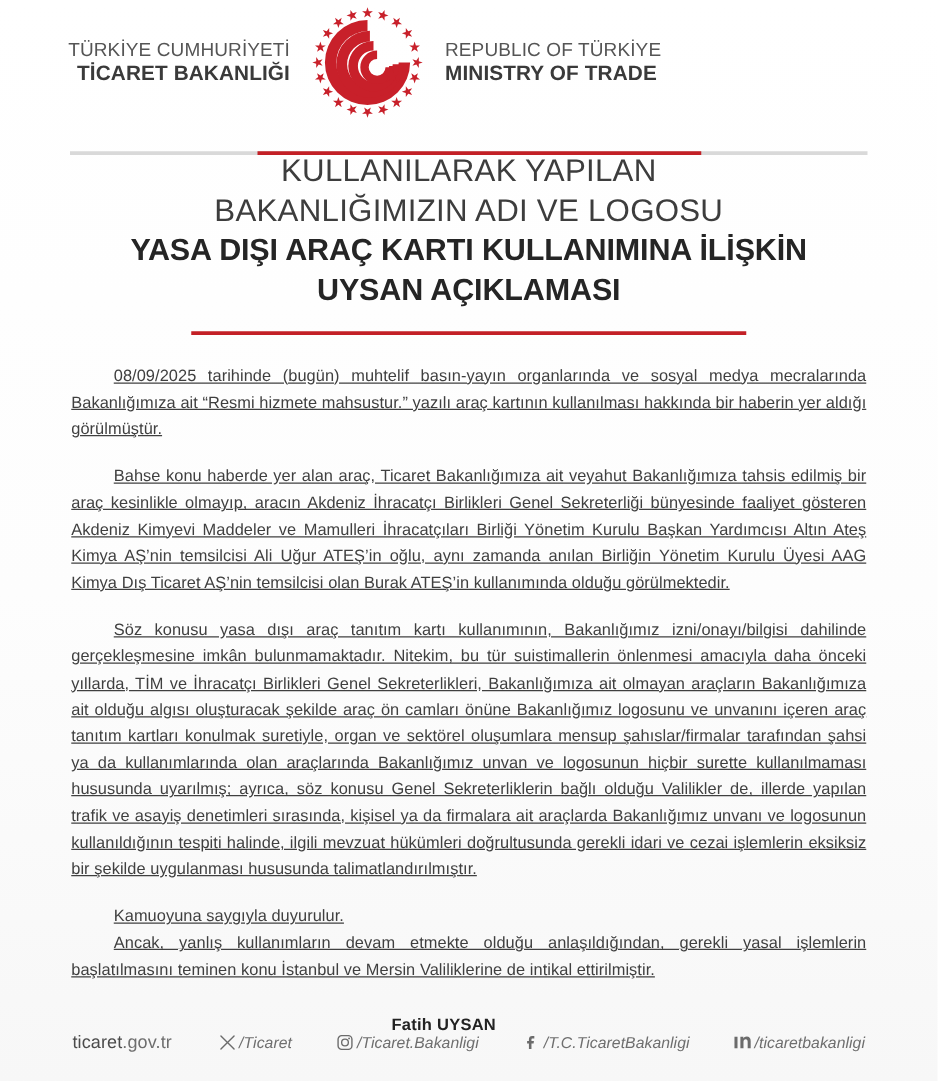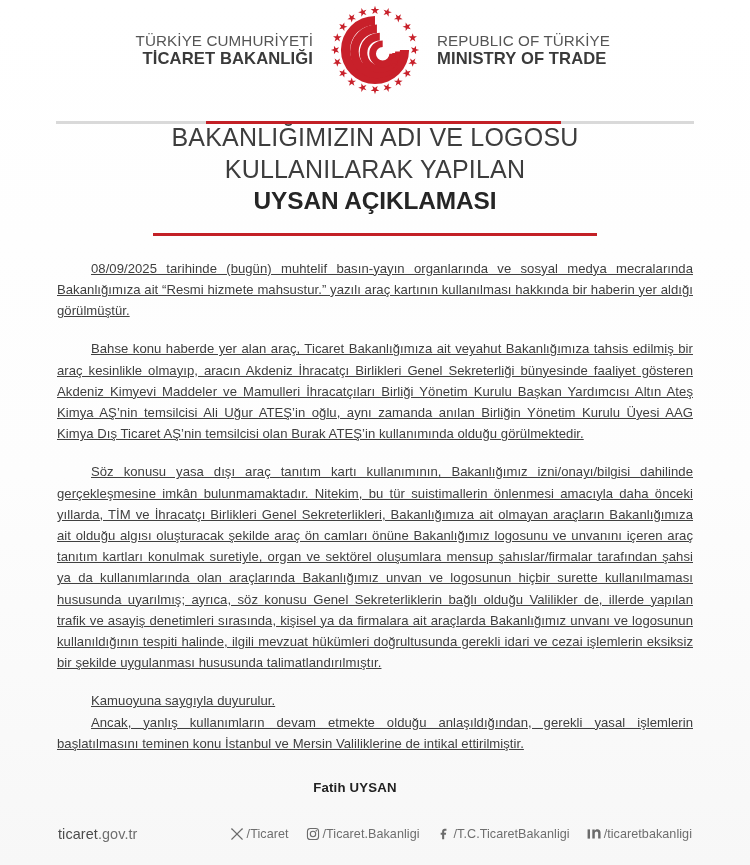--- a/index.html
+++ b/index.html
@@ -24,21 +24,21 @@
     background: linear-gradient(180deg, #ffffff 0%, #fdfdfd 55%, #f7f7f7 100%);
     box-sizing: border-box;
   }
 
   
   .masthead {
     position: relative;
     height: 100px;
     display: flex;
     align-items: center;
-    justify-content: center;
+    justify-content: flex-start;
     padding-top: 0;
     box-sizing: border-box;
   }
 
   .brand-block {
     width: 232px;
     line-height: 1.16;
   }
   .brand-block.left { text-align: right; padding-right: 14px; }
   .brand-block.right { text-align: left; padding-left: 14px; }
@@ -172,21 +172,22 @@
     color: #6e6e6e;
     letter-spacing: 0.1px;
     white-space: nowrap;
   }
   .site b { color: #4b4b4b; font-weight: 400; }
 
   .socials {
     margin-left: auto;
     display: flex;
     align-items: flex-end;
-    gap: 17px;
+    gap: 35px;
+    font-style: italic;
   }
   .social {
     display: flex;
     align-items: center;
     gap: 2px;
     white-space: nowrap;
   }
   .social .glyph {
     display: inline-flex;
     align-items: center;
@@ -297,22 +298,23 @@
       <div class="brand-top">REPUBLIC OF TÜRKİYE</div>
       <div class="brand-bottom">MINISTRY OF TRADE</div>
     </div>
   </div>
 
   <div class="header-rule">
     <div class="red-seg"></div>
   </div>
 
   <div class="title-wrap">
+    <div class="title-light">KULLANILARAK YAPILAN</div>
     <div class="title-light">BAKANLIĞIMIZIN ADI VE LOGOSU</div>
-    <div class="title-light">KULLANILARAK YAPILAN</div>
+    <div class="title-bold">YASA DIŞI ARAÇ KARTI KULLANIMINA İLİŞKİN</div>
     <div class="title-bold">UYSAN AÇIKLAMASI</div>
     <div class="title-rule"></div>
   </div>
 
   <div class="body-wrap">
     <p class="para">08/09/2025 tarihinde (bugün) muhtelif basın-yayın organlarında ve sosyal medya mecralarında Bakanlığımıza ait “Resmi hizmete mahsustur.” yazılı araç kartının kullanılması hakkında bir haberin yer aldığı görülmüştür.</p>
     <p class="para">Bahse konu haberde yer alan araç, Ticaret Bakanlığımıza ait veyahut Bakanlığımıza tahsis edilmiş bir araç kesinlikle olmayıp, aracın Akdeniz İhracatçı Birlikleri Genel Sekreterliği bünyesinde faaliyet gösteren Akdeniz Kimyevi Maddeler ve Mamulleri İhracatçıları Birliği Yönetim Kurulu Başkan Yardımcısı Altın Ateş Kimya AŞ’nin temsilcisi Ali Uğur ATEŞ’in oğlu, aynı zamanda anılan Birliğin Yönetim Kurulu Üyesi AAG Kimya Dış Ticaret AŞ’nin temsilcisi olan Burak ATEŞ’in kullanımında olduğu görülmektedir.</p>
     <p class="para">Söz konusu yasa dışı araç tanıtım kartı kullanımının, Bakanlığımız izni/onayı/bilgisi dahilinde gerçekleşmesine imkân bulunmamaktadır. Nitekim, bu tür suistimallerin önlenmesi amacıyla daha önceki yıllarda, TİM ve İhracatçı Birlikleri Genel Sekreterlikleri, Bakanlığımıza ait olmayan araçların Bakanlığımıza ait olduğu algısı oluşturacak şekilde araç ön camları önüne Bakanlığımız logosunu ve unvanını içeren araç tanıtım kartları konulmak suretiyle, organ ve sektörel oluşumlara mensup şahıslar/firmalar tarafından şahsi ya da kullanımlarında olan araçlarında Bakanlığımız unvan ve logosunun hiçbir surette kullanılmaması hususunda uyarılmış; ayrıca, söz konusu Genel Sekreterliklerin bağlı olduğu Valilikler de, illerde yapılan trafik ve asayiş denetimleri sırasında, kişisel ya da firmalara ait araçlarda Bakanlığımız unvanı ve logosunun kullanıldığının tespiti halinde, ilgili mevzuat hükümleri doğrultusunda gerekli idari ve cezai işlemlerin eksiksiz bir şekilde uygulanması hususunda talimatlandırılmıştır.</p>
     <p class="para last">Kamuoyuna saygıyla duyurulur.</p>
     <p class="para">Ancak, yanlış kullanımların devam etmekte olduğu anlaşıldığından, gerekli yasal işlemlerin başlatılmasını teminen konu İstanbul ve Mersin Valiliklerine de intikal ettirilmiştir.</p>

